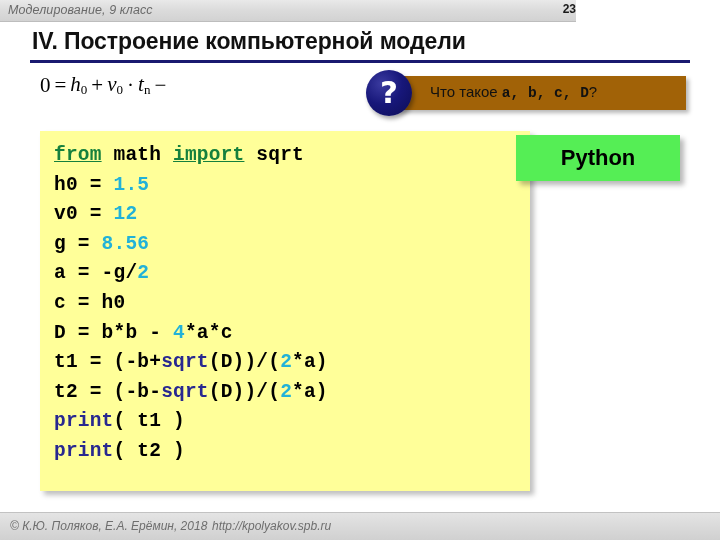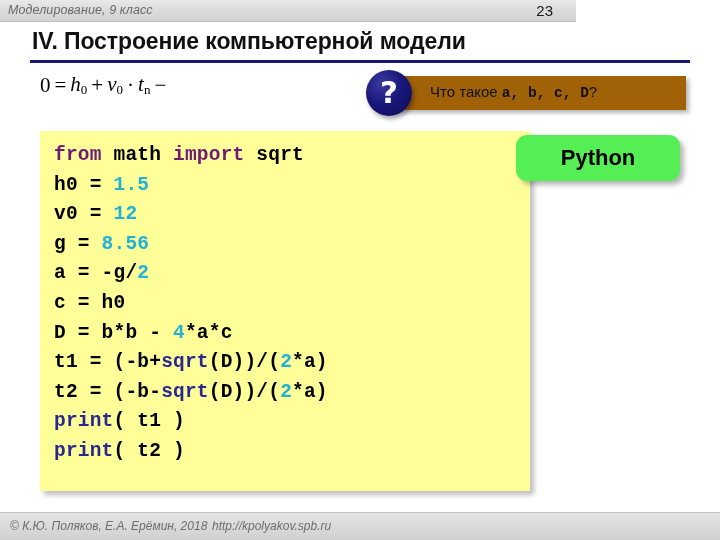--- a/index.html
+++ b/index.html
@@ -29,23 +29,23 @@
     position: absolute;
     left: 8px; top: 3px;
     font-style: italic;
     font-size: 12.5px;
     color: #6a6a6a;
     letter-spacing: .1px;
     white-space: nowrap;
   }
   .header-page-number {
     position: absolute;
-    right: 23px; top: 2px;
-    font-size: 15px;
-    font-weight: normal;
+    right: 0; top: 2px;
+    font-size: 12px;
+    font-weight: bold;
     color: #1a1a1a;
   }
 
   
   .slide-title {
     position: absolute;
     left: 32px; top: 28px;
     font-size: 23px;
     font-weight: bold;
     color: #111111;
@@ -152,32 +152,31 @@
   }
   .code-line {
     font-family: "Liberation Mono", monospace;
     font-size: 19.5px;
     font-weight: bold;
     line-height: 29.6px;
     color: #000000;
     white-space: pre;
     letter-spacing: .2px;
   }
-  .kw  { color: #701a75; }
+  .kw  { color: #15803d; text-decoration: underline; }
   .fn  { color: #282890; }
   .num { color: #22b2d8; }
 
   
   .python-badge {
     position: absolute;
     left: 516px; top: 135px;
     width: 164px; height: 46px;
     background: #55ee55;
     box-shadow: 4px 4px 5px rgba(0,0,0,.28);
-    border-radius: 11px;
   }
   .python-badge span {
     display: block;
     width: 100%;
     line-height: 46px;
     text-align: center;
     font-size: 22px;
     font-weight: bold;
     color: #000000;
   }

